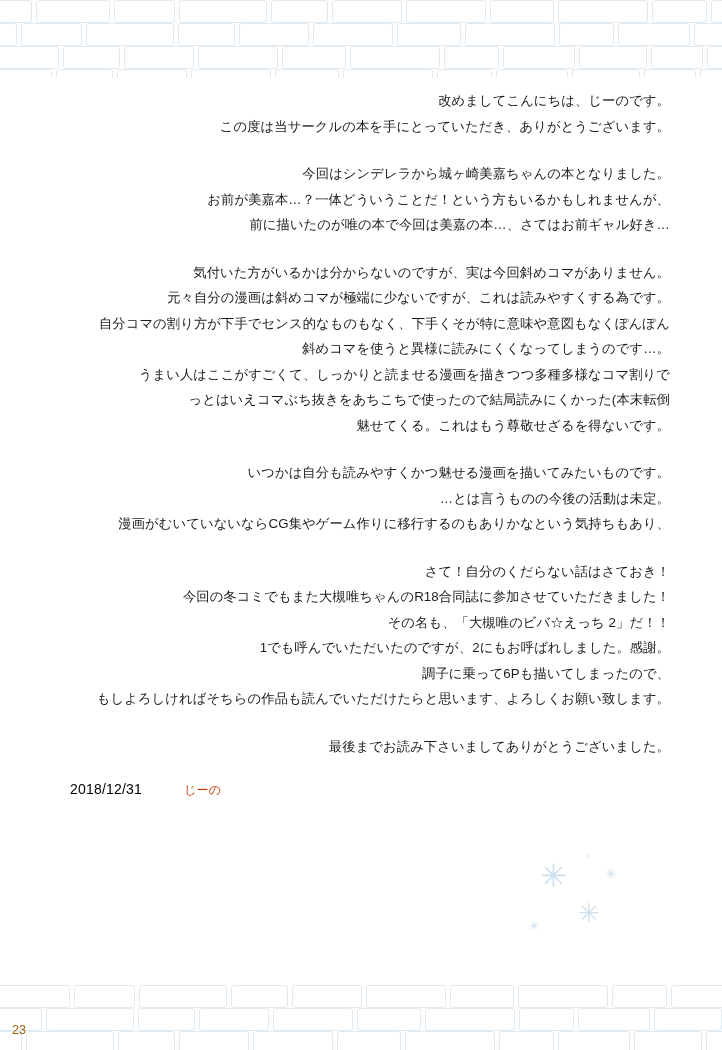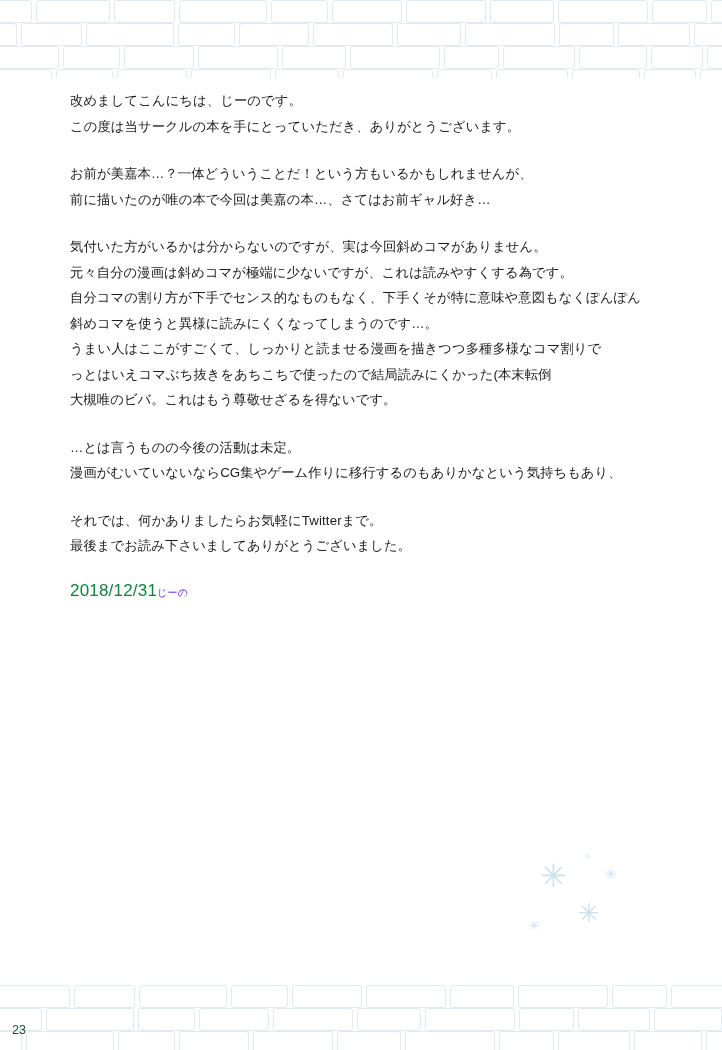--- a/index.html
+++ b/index.html
@@ -14,20 +14,21 @@
     overflow: hidden;
     position: relative;
   }
 
   .page {
     position: absolute;
     inset: 0;
     width: 610px;
     height: 1050px;
     background: #ffffff;
+    text-align: right;
   }
 
   
   .brick-band {
     position: absolute;
     left: 0;
     width: 722px;
     overflow: hidden;
   }
   .brick-band.top { top: 0; height: 78px; }
@@ -65,27 +66,28 @@
     white-space: pre;
     letter-spacing: 0.1px;
   }
 
   .sig-row {
     margin-top: 8px;
     display: flex;
     align-items: baseline;
   }
   .sig-date {
-    font-size: 17px;
-    color: #15803d;
+    font-size: 14px;
+    color: #000000;
     letter-spacing: 0.2px;
   }
   .sig-name {
-    font-size: 10px;
-    color: #6d28d9;
+    font-size: 12px;
+    color: #c2410c;
+    margin-left: 42px;
     letter-spacing: 0.2px;
   }
 
   
   .snow {
     position: absolute;
     color: #cfe0ee;
     user-select: none;
   }
   .snow.s1 { left: 540px; top: 857px; font-size: 32px; }
@@ -93,21 +95,21 @@
   .snow.s3 { left: 584px; top: 852px; font-size: 8px; color: #dbe8f2; }
   .snow.s4 { left: 578px; top: 898px; font-size: 26px; }
   .snow.s5 { left: 529px; top: 919px; font-size: 12px; }
 
   
   .page-number {
     position: absolute;
     left: 12px;
     top: 1023px;
     font-size: 12.5px;
-    color: #14532d;
+    color: #a16207;
   }
 </style>
 </head>
 <body>
 
 <div class="page">
 
   <div class="brick-band top" id="brick-top">
       <div class="brick-row">
         <div class="seg" style="left: -20px; width: 52px;"></div>
@@ -203,42 +205,51 @@
     </div>
 
   <div class="content">
 
     <div class="para">
       <div class="line">改めましてこんにちは、じーのです。</div>
       <div class="line">この度は当サークルの本を手にとっていただき、ありがとうございます。</div>
     </div>
 
     <div class="para">
+      <div class="line">今回はシンデレラから城ヶ崎美嘉ちゃんの本となりました。</div>
       <div class="line">お前が美嘉本…？一体どういうことだ！という方もいるかもしれませんが、</div>
       <div class="line">前に描いたのが唯の本で今回は美嘉の本…、さてはお前ギャル好き…</div>
     </div>
 
     <div class="para">
       <div class="line">気付いた方がいるかは分からないのですが、実は今回斜めコマがありません。</div>
       <div class="line">元々自分の漫画は斜めコマが極端に少ないですが、これは読みやすくする為です。</div>
       <div class="line">自分コマの割り方が下手でセンス的なものもなく、下手くそが特に意味や意図もなくぽんぽん</div>
       <div class="line">斜めコマを使うと異様に読みにくくなってしまうのです…。</div>
       <div class="line">うまい人はここがすごくて、しっかりと読ませる漫画を描きつつ多種多様なコマ割りで</div>
       <div class="line">っとはいえコマぶち抜きをあちこちで使ったので結局読みにくかった(本末転倒</div>
-      <div class="line">大槻唯のビバ。これはもう尊敬せざるを得ないです。</div>
-    </div>
-
-    <div class="para">
+      <div class="line">魅せてくる。これはもう尊敬せざるを得ないです。</div>
+    </div>
+
+    <div class="para">
+      <div class="line">いつかは自分も読みやすくかつ魅せる漫画を描いてみたいものです。</div>
       <div class="line">…とは言うものの今後の活動は未定。</div>
       <div class="line">漫画がむいていないならCG集やゲーム作りに移行するのもありかなという気持ちもあり、</div>
     </div>
 
-
-    <div class="para">
-      <div class="line">それでは、何かありましたらお気軽にTwitterまで。</div>
+    <div class="para">
+      <div class="line">さて！自分のくだらない話はさておき！</div>
+      <div class="line">今回の冬コミでもまた大槻唯ちゃんのR18合同誌に参加させていただきました！</div>
+      <div class="line">その名も、「大槻唯のビバ☆えっち 2」だ！！</div>
+      <div class="line">1でも呼んでいただいたのですが、2にもお呼ばれしました。感謝。</div>
+      <div class="line">調子に乗って6Pも描いてしまったので、</div>
+      <div class="line">もしよろしければそちらの作品も読んでいただけたらと思います、よろしくお願い致します。</div>
+    </div>
+
+    <div class="para">
       <div class="line">最後までお読み下さいましてありがとうございました。</div>
     </div>
 
     <div class="sig-row">
       <span class="sig-date">2018/12/31</span>
       <span class="sig-name">じーの</span>
     </div>
 
   </div>
 

